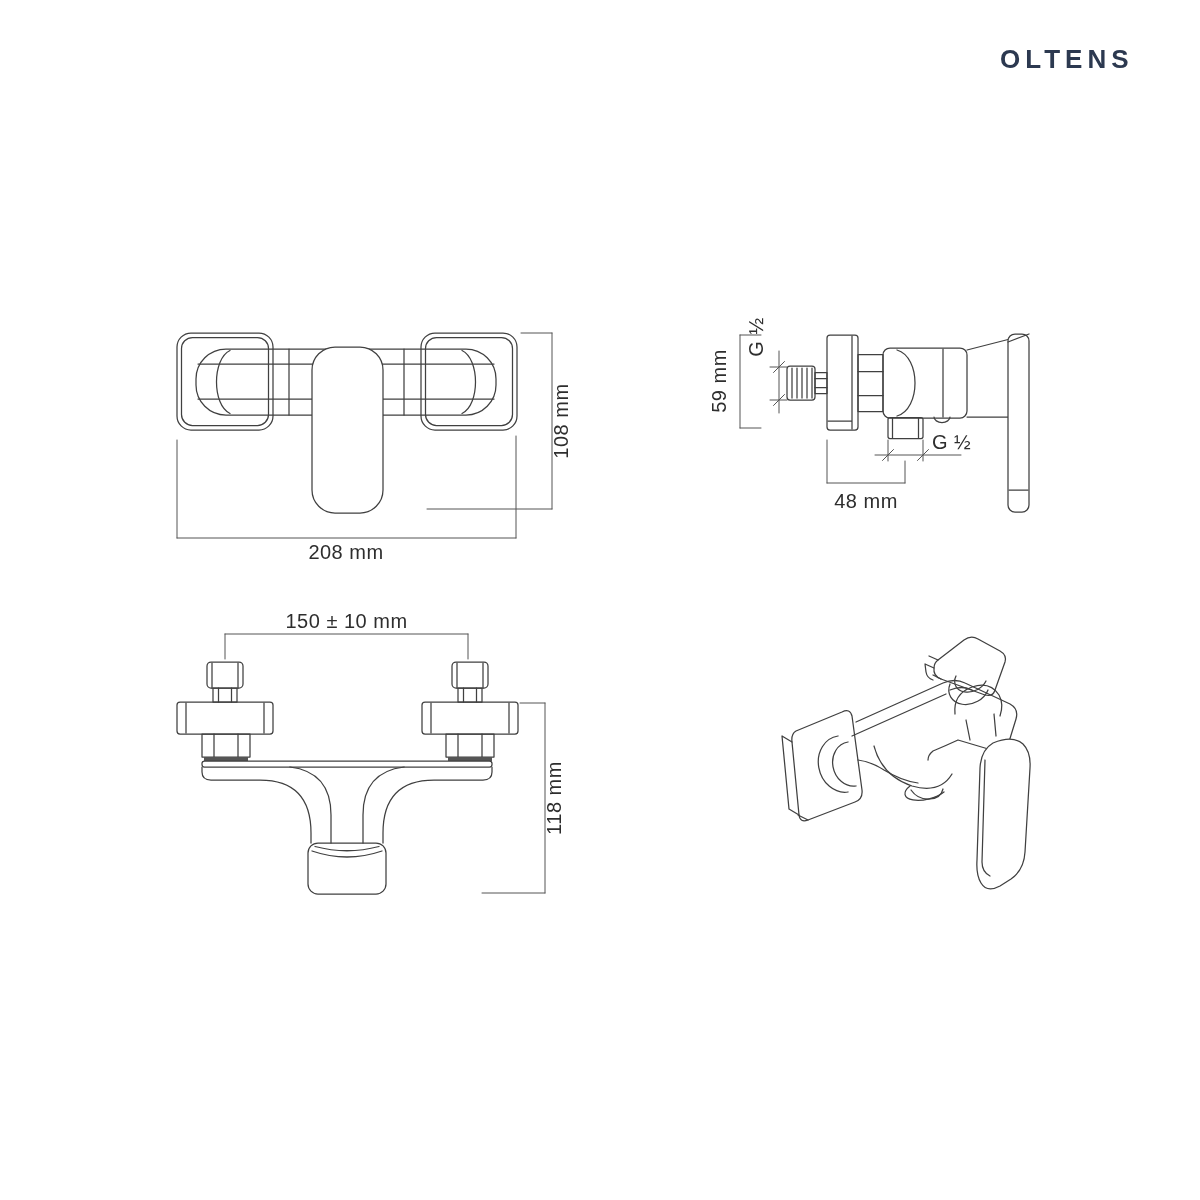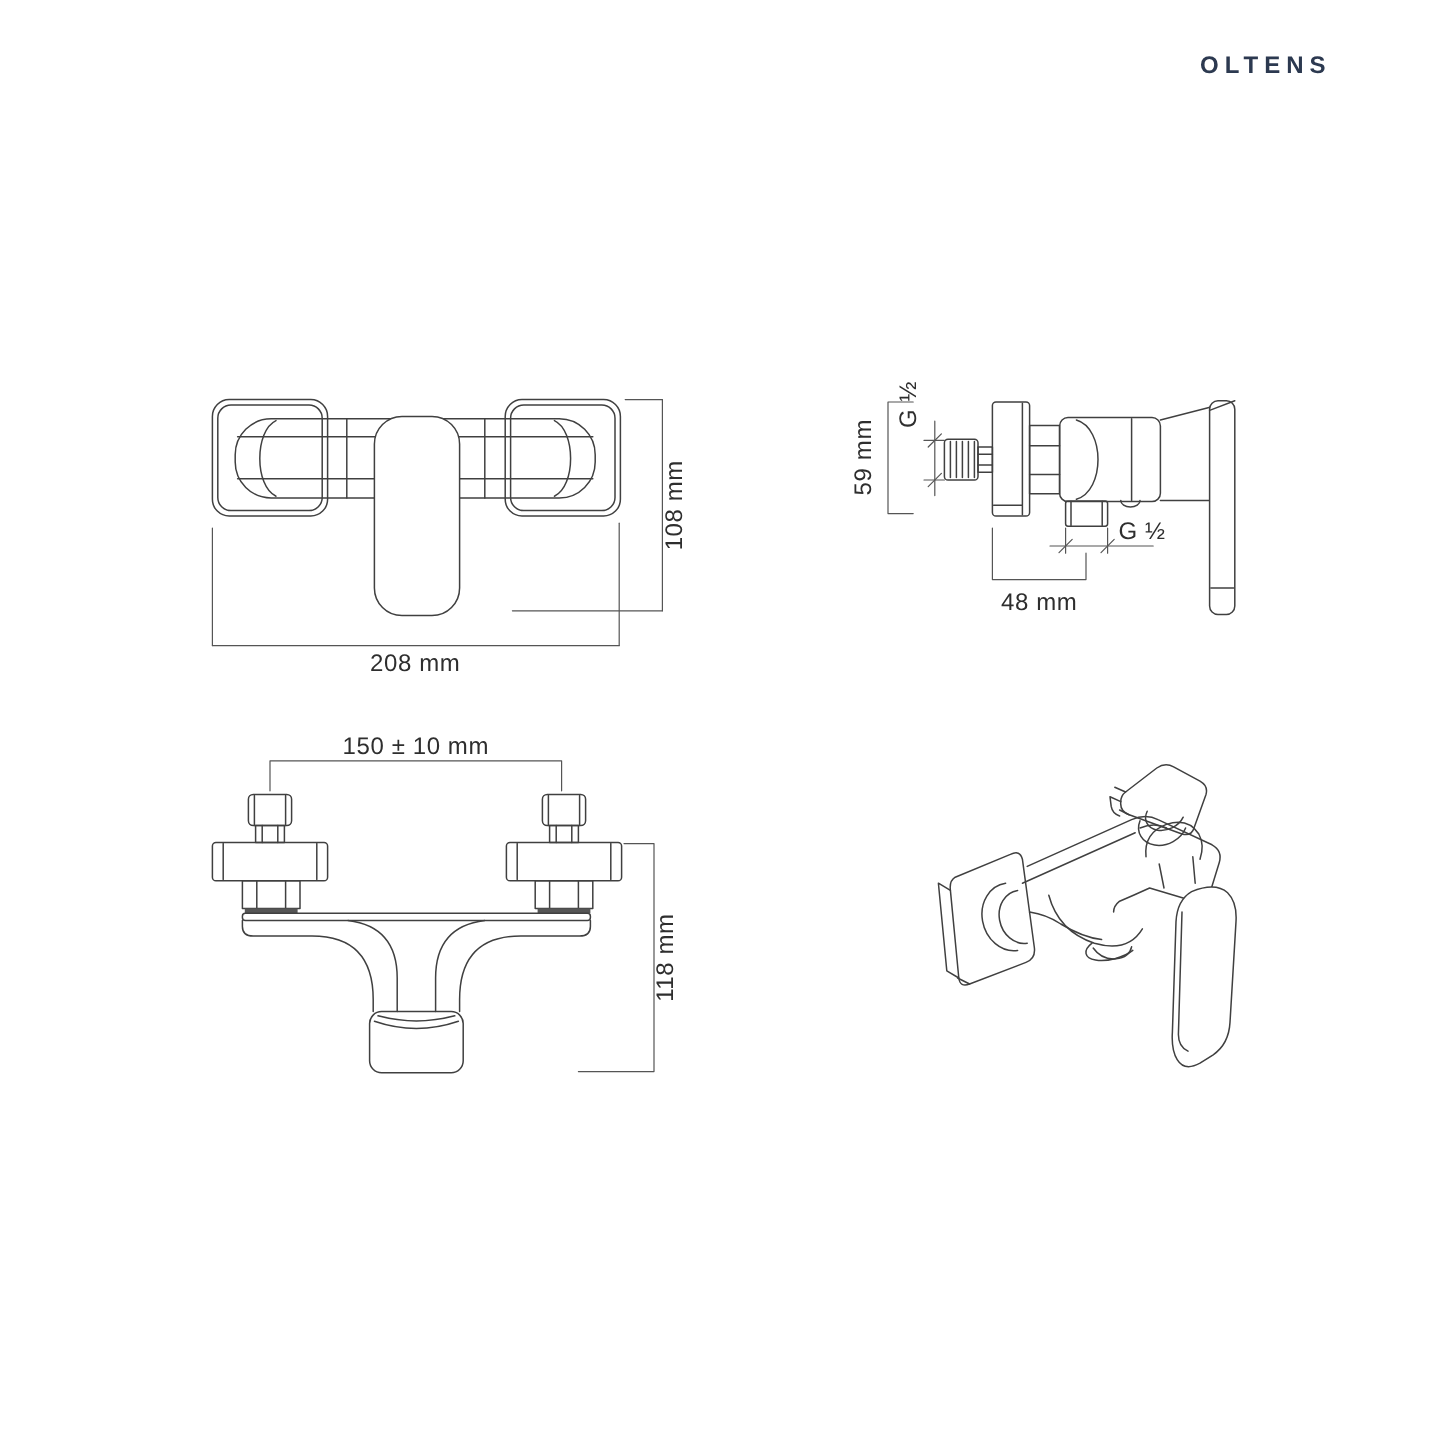--- a/index.html
+++ b/index.html
@@ -2,21 +2,21 @@
 <html><head>
 <meta charset="utf-8">
 <style>
   html,body { margin:0; padding:0; background:#ffffff; }
   .sheet {
     position:relative; width:1200px; height:1200px; background:#ffffff;
     font-family:"Liberation Sans", sans-serif; overflow:hidden;
   }
   .logo {
     position:absolute; left:1000px; top:44px;
-    font-size:20px; font-weight:700; letter-spacing:5px;
+    font-size:26px; font-weight:700; letter-spacing:5px;
     color:#2c3950;
   }
   svg.view { position:absolute; overflow:visible; }
   .draw { stroke:#404040; stroke-width:1.25; fill:none; stroke-linecap:round; stroke-linejoin:round; }
   .draw .fillw { fill:#ffffff; }
   .dim  { stroke:#555555; stroke-width:1; fill:none; stroke-linecap:round; }
   .dimtxt { font-family:"Liberation Sans", sans-serif; font-size:20px; fill:#2e2e2e; stroke:none; letter-spacing:0.5px; }
   .dark { fill:#555555; stroke:none; }
 </style>
 </head>

